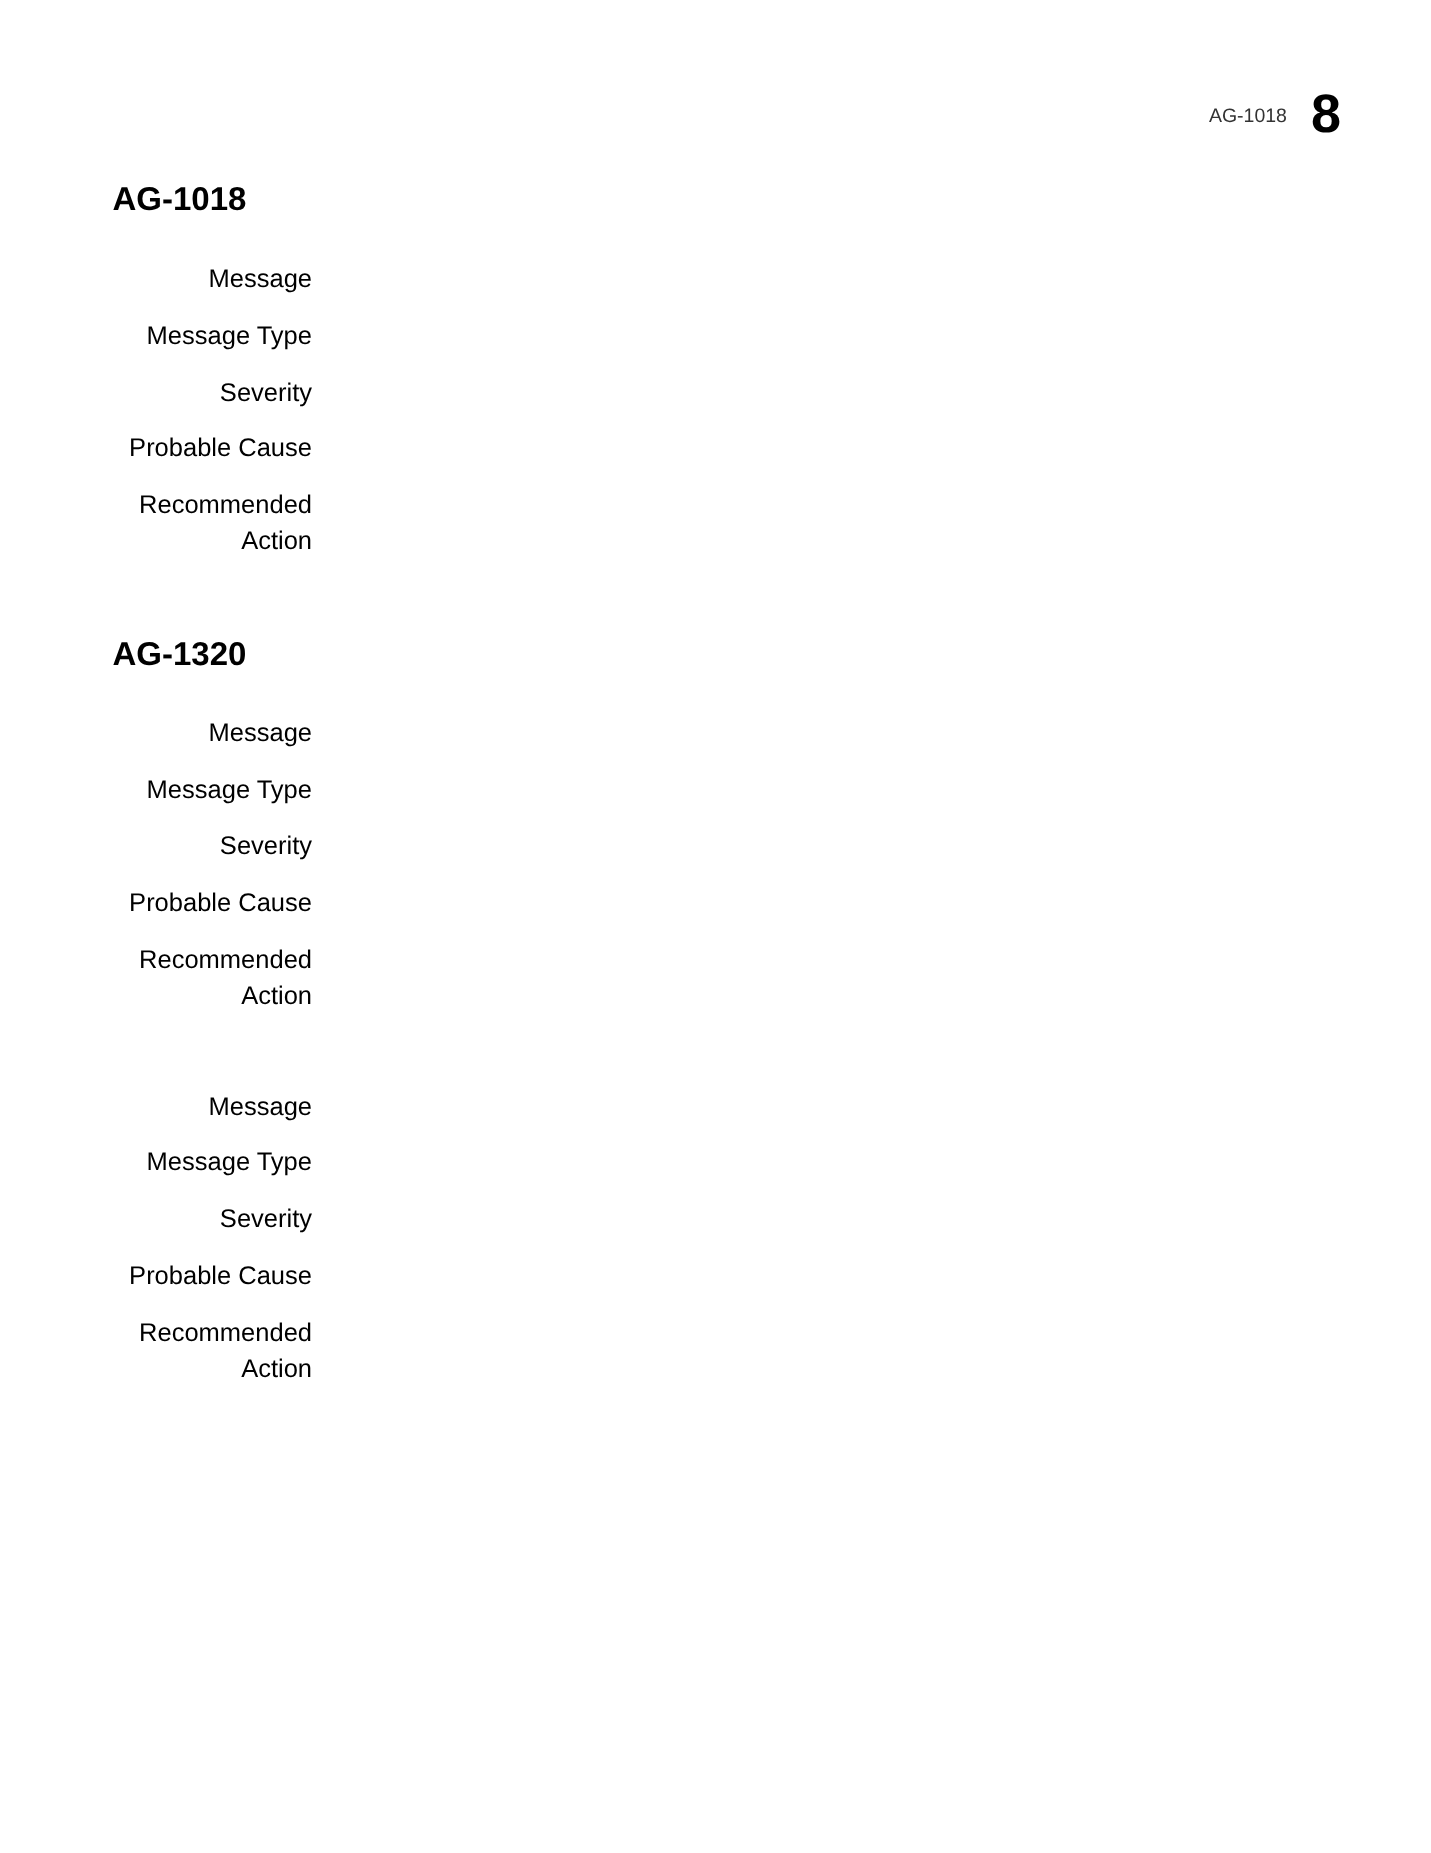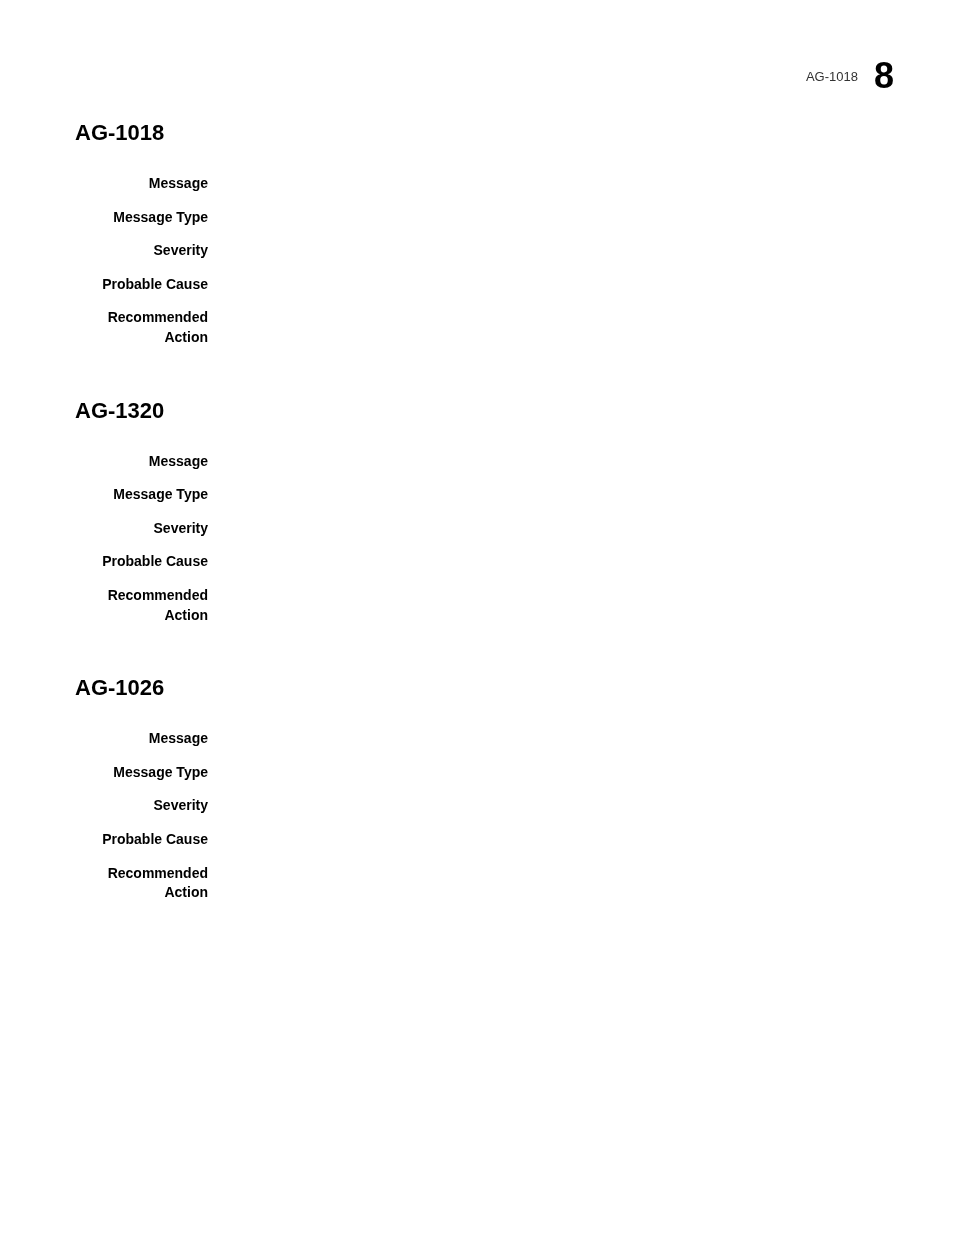--- a/index.html
+++ b/index.html
@@ -56,22 +56,22 @@
 
     .field-row {
       display: flex;
       margin-bottom: 14px;
     }
 
     .field-label {
       width: 145px;
       min-width: 145px;
       text-align: right;
-      font-weight: bold;
-      font-size: 14px;
+      font-weight: normal;
+      font-size: 17px;
       padding-right: 12px;
       line-height: 1.4;
     }
 
     .field-value {
       flex: 1;
       font-size: 13px;
       line-height: 1.4;
       color: #000;
     }
@@ -130,21 +130,20 @@
       <div class="field-label">Probable Cause</div>
       <div class="field-value"></div>
     </div>
     <div class="field-row">
       <div class="field-label">Recommended<br>Action</div>
       <div class="field-value"></div>
     </div>
   </div>
 
   <div class="section">
-    <div class="section-title">AG-1026</div>
 
     <div class="field-row">
       <div class="field-label">Message</div>
       <div class="field-value"></div>
     </div>
     <div class="field-row">
       <div class="field-label">Message Type</div>
       <div class="field-value"></div>
     </div>
     <div class="field-row">

